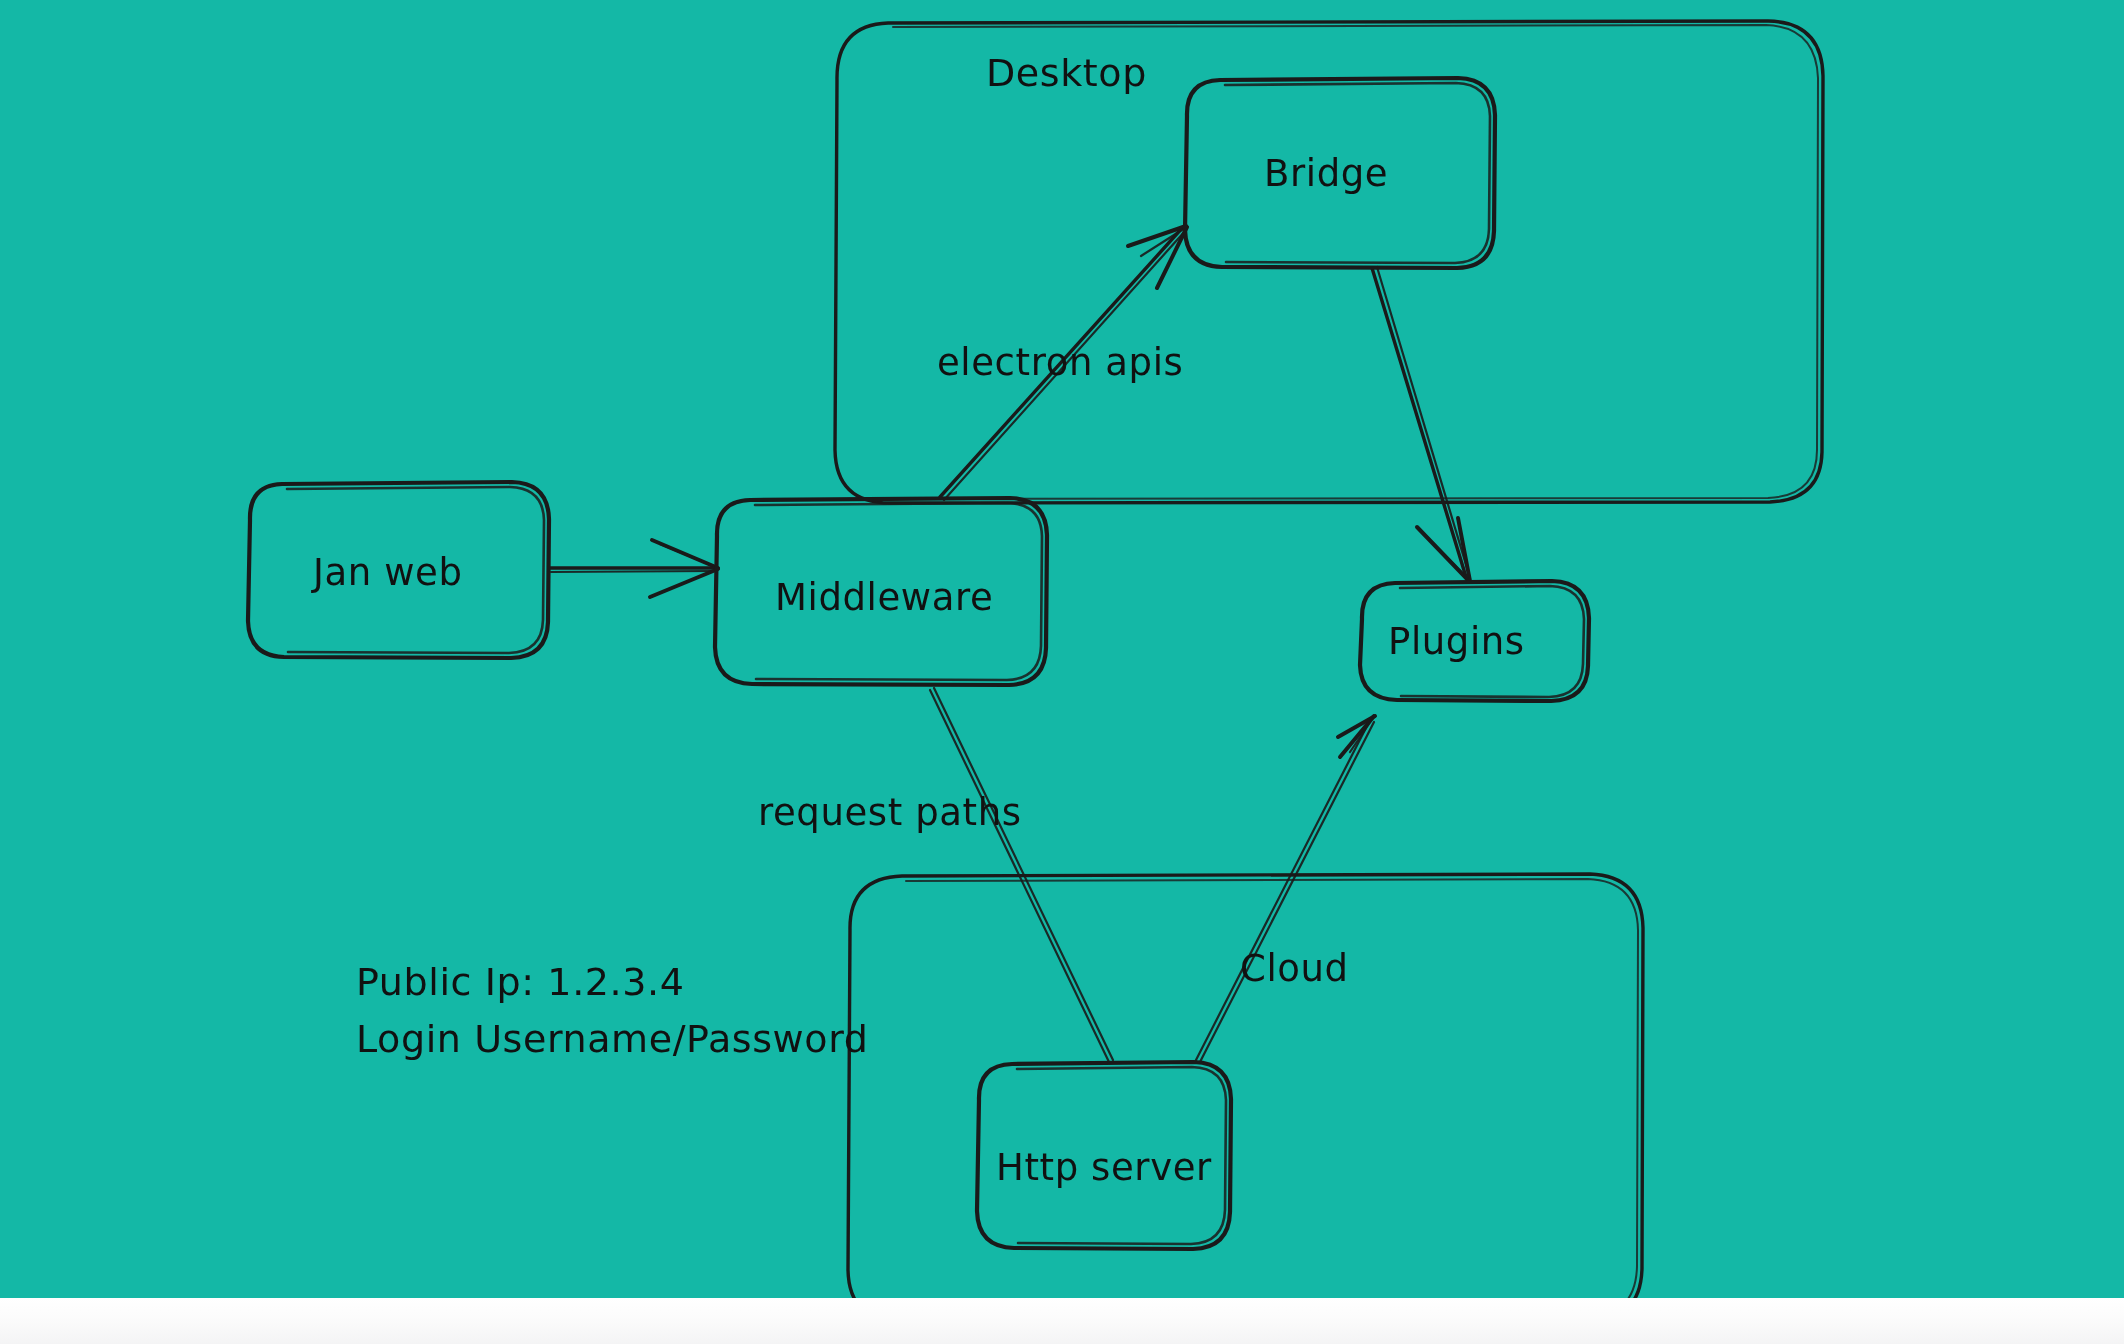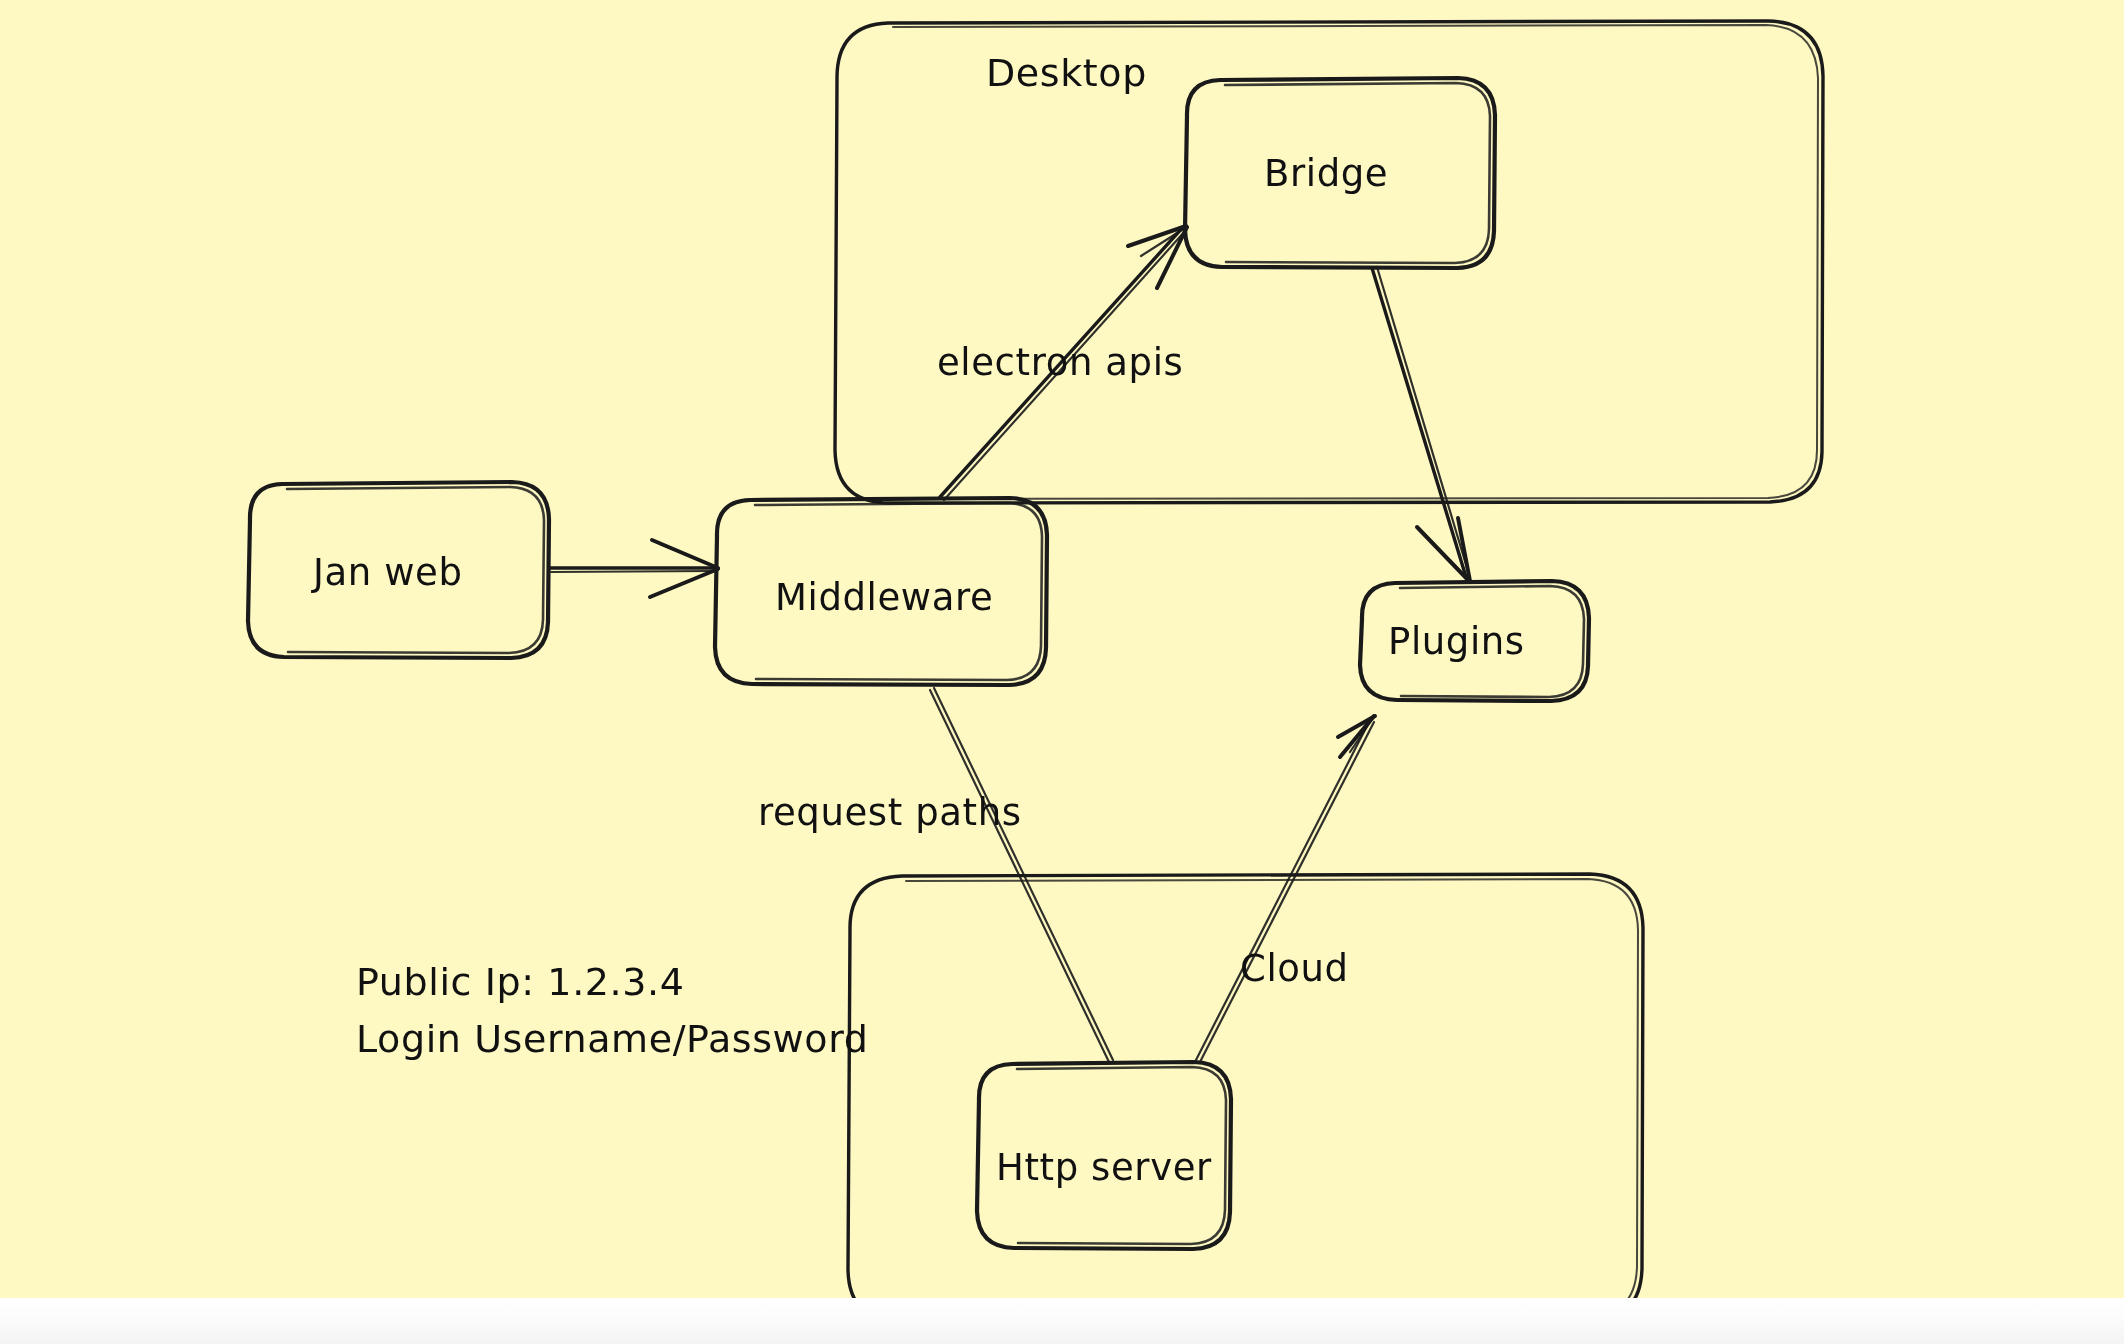--- a/index.html
+++ b/index.html
@@ -4,21 +4,21 @@
 <style>
   html, body {
     margin: 0;
     padding: 0;
     background: #ffffff;
   }
   #canvas {
     position: relative;
     width: 2124px;
     height: 1344px;
-    background: #fef9c3;
+    background: #14b8a6;
     overflow: hidden;
     font-family: "DejaVu Sans", sans-serif;
   }
   #bottom-fade {
     position: absolute;
     left: 0;
     bottom: 0;
     width: 2124px;
     height: 46px;
     background: linear-gradient(to bottom, #ffffff 0%, #fcfcfc 40%, #f4f4f5 100%);

